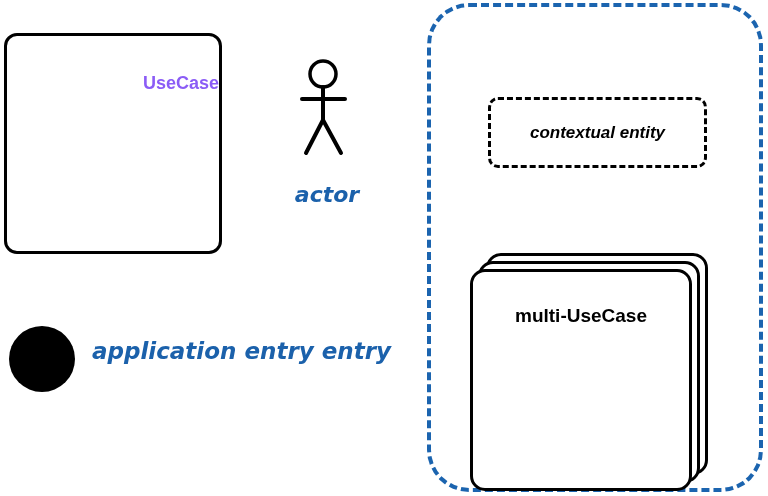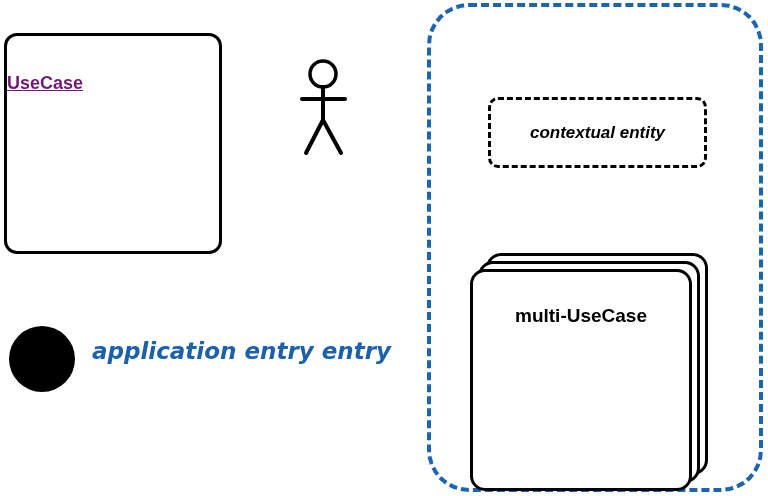--- a/index.html
+++ b/index.html
@@ -23,25 +23,24 @@
     width: 218px;
     height: 221px;
     box-sizing: border-box;
     border: 3px solid #000000;
     border-radius: 13px;
     background: #ffffff;
   }
   .usecase-box .box-label {
     display: block;
     margin-top: 37px;
-    text-align: left;
+    text-align: right;
     font-weight: bold;
     font-size: 18px;
-    color: #701a75;
-    text-decoration: underline;
+    color: #8b5cf6;
   }
   
   .actor-figure {
     position: absolute;
     left: 294px;
     top: 55px;
     width: 58px;
     height: 104px;
   }
   .actor-label {
@@ -156,20 +155,21 @@
     <span class="box-label">UseCase</span>
   </div>
 
   <svg class="actor-figure" viewBox="0 0 58 104" width="58" height="104">
     <circle cx="29" cy="19" r="13" fill="none" stroke="#000000" stroke-width="3.5"></circle>
     <line x1="29" y1="32" x2="29" y2="67" stroke="#000000" stroke-width="4" stroke-linecap="round"></line>
     <line x1="8" y1="44" x2="51" y2="44" stroke="#000000" stroke-width="4" stroke-linecap="round"></line>
     <line x1="29" y1="65" x2="12" y2="98" stroke="#000000" stroke-width="4" stroke-linecap="round"></line>
     <line x1="29" y1="65" x2="47" y2="98" stroke="#000000" stroke-width="4" stroke-linecap="round"></line>
   </svg>
+  <div class="actor-label">actor</div>
 
   <div class="entry-point-dot"></div>
   <div class="entry-point-label">application entry entry</div>
 
   <div class="context-container"></div>
 
   <div class="contextual-entity-box">
     <span class="box-label">contextual entity</span>
   </div>
 

